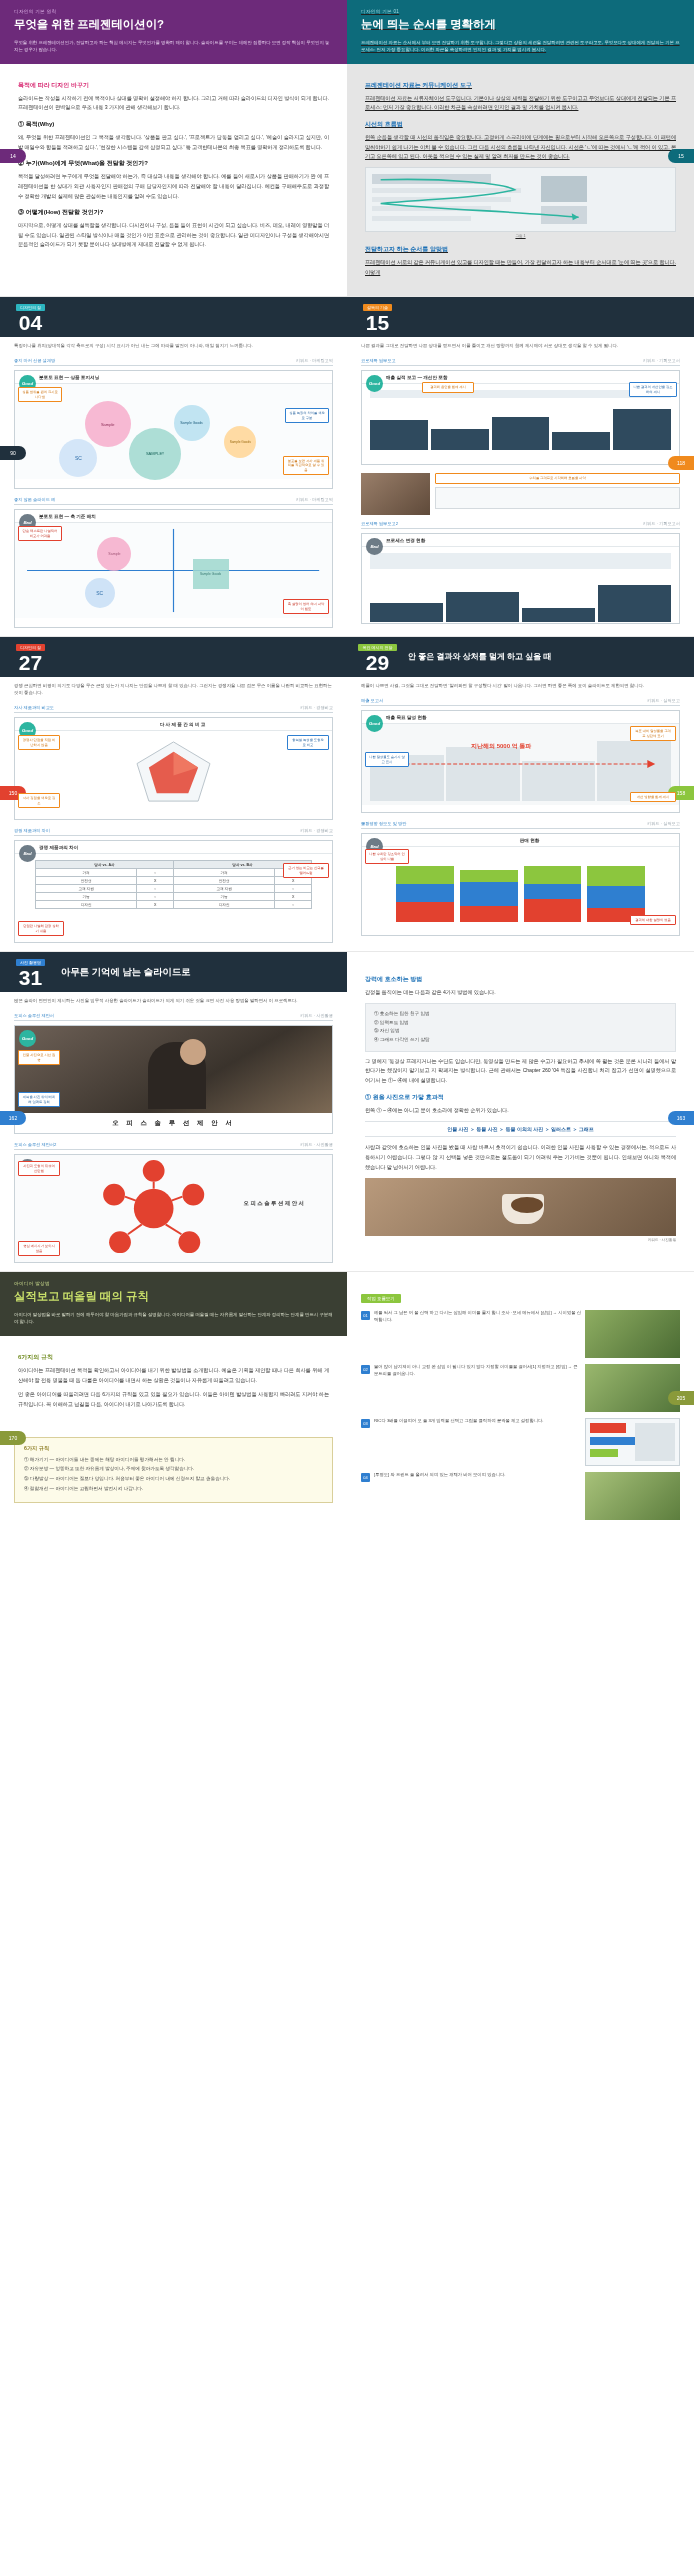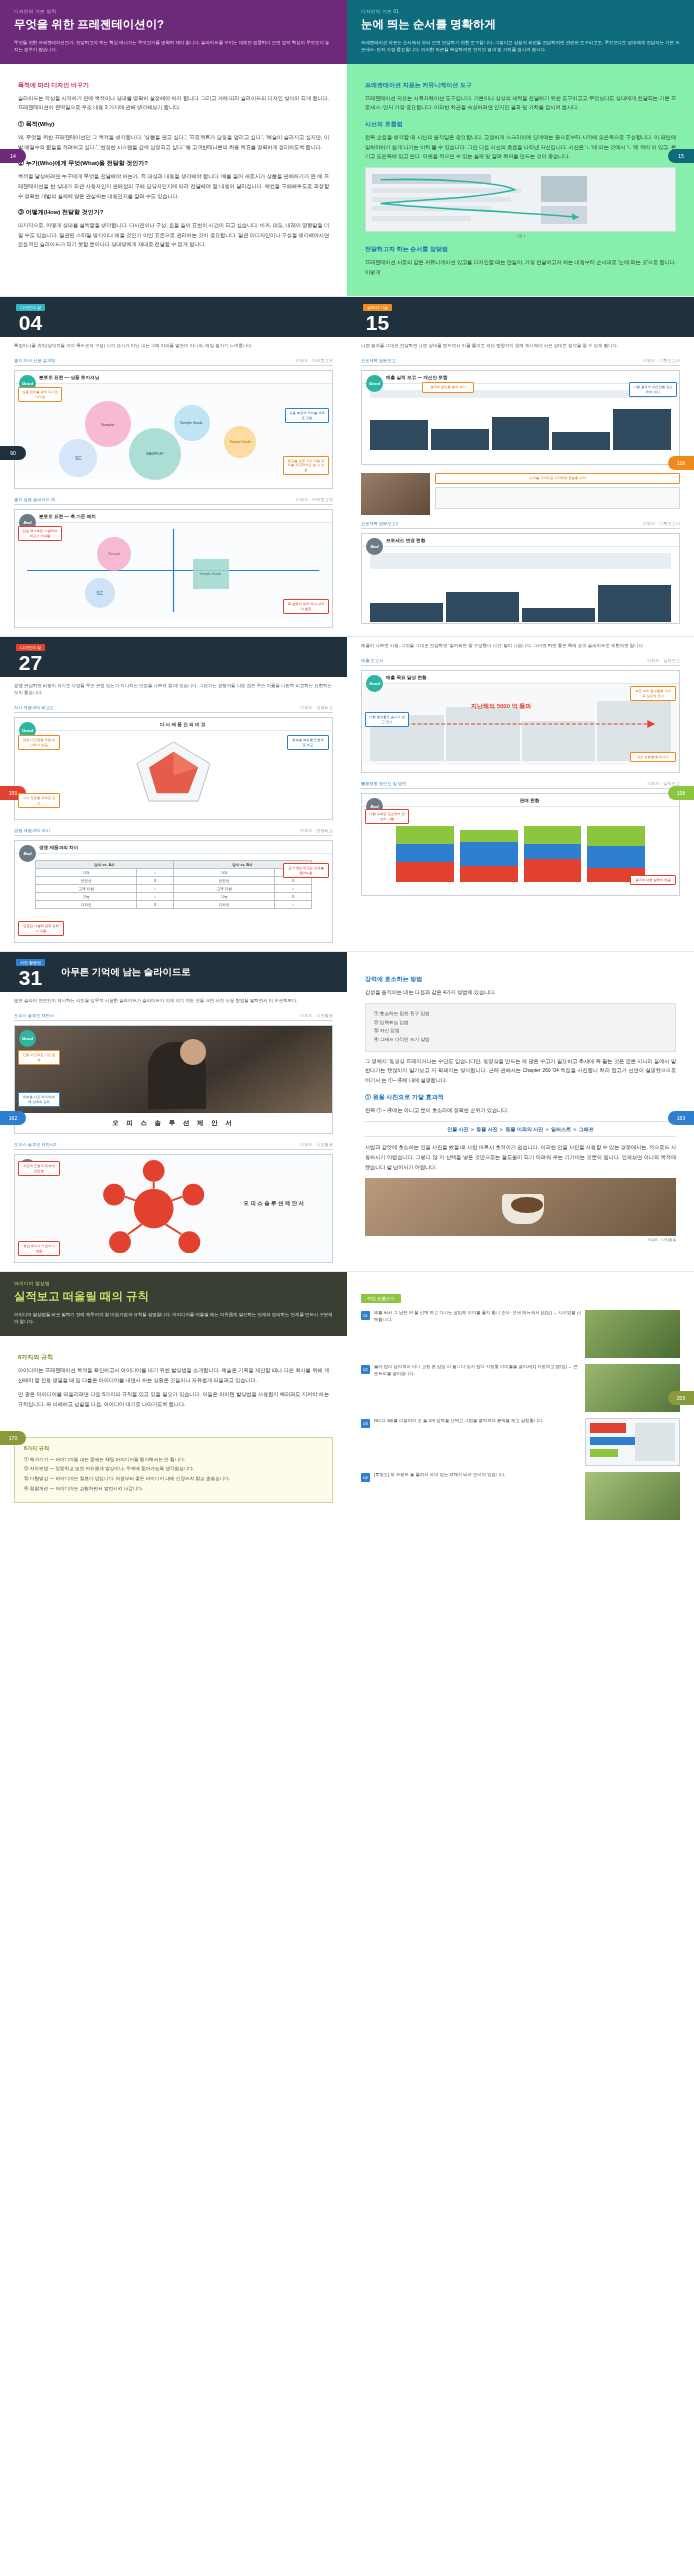--- a/index.html
+++ b/index.html
@@ -273,21 +273,21 @@
         <div class="sub-h">① 목적(Why)</div>
         <div class="body-p">왜, 무엇을 위한 프레젠테이션인 그 목적을 생각합니다. '상품을 판고 싶다.', '프로젝트가 담동을 얻리고 싶다.', '예술이 슬라지고 싶지만, 이발 매일수와 함들을 적려하고 싶다.', '현장한 시스템을 감색 삼정되고 싶다.' 등 고객한테나본의 최종 목표를 명확하게 정리하도록 합니다.</div>
         <div class="sub-h">② 누가(Who)에게 무엇(What)을 전달할 것인가?</div>
         <div class="body-p">목적을 달성하려면 누구에게 무엇을 전달해야 하는가, 즉 대상과 내용을 생각해야 합니다. 예를 들어 새로시가 상품을 판매하기가 완 에 프레젠테이션을 한 상대가 외관 사용자인지 판매점의 구매 담당자인지에 따라 전달해야 할 내용이 달라집니다. 예컨을 구매해주도로 과정할 수 정확한 개발의 실제에 많은 관심하는 내용인지를 알려 수도 있습니다.</div>
         <div class="sub-h">③ 어떻게(How) 전달할 것인가?</div>
         <div class="body-p">마지막으로, 어떻게 상대를 설득할을 생각합니다. 다시전이나 구성, 음을 들이 표현이 시간이 되고 싶습니다. 비즈, 데오, 내레이 영향말을 더 될 수도 있습니다. 일관된 스타일 방식이나 매을 것인가 이런 표준으로 관리하는 것이 중요합니다. 일관 미디자인이나 구성을 생각해야시면 문음적인 슬라이드가 되기 못할 분이나다 상대방에게 제대로 전달할 수 없게 됩니다.</div>
       </div>
       <div class="pagenum" style="top:149px;">14</div>
     </div>
 
-    <div class="pg" style="background:#86efac;">
+    <div class="pg" style="background:#e5e5e5;text-decoration:underline;">
       <div class="chead teal">
         <div class="eyebrow">디자인의 기본 01</div>
         <div class="title">눈에 띄는 순서를 명확하게</div>
         <div class="desc">프레젠테이션 자료는 순서에서 부터 보면 전달하기 위한 도구합니다. 그렇다고 상용의 세련을 전달하려면 관련된 도구라고도, 무엇보다도 상대에게 전달되는 기본 프로세스: 먼저 가장 중요합니다. 이러한 차근을 속성하려면 인지인 결과 및 가치를 업시켜 봅시다.</div>
       </div>
       <div class="pg-inner">
         <div class="sub-h blue">프레젠테이션 자료는 커뮤니케이션 도구</div>
         <div class="body-p">프레젠테이션 자료는 서류자체이션 도구입니다. 기본이나 상상의 세력을 전달하기 위한 도구이고고 무엇보다도 상대에게 전달되는 기본 프로세스: 먼저 가장 중요합니다. 이러한 차근을 속성하려면 인지인 결과 및 가치를 업시켜 봅시다.</div>
         <div class="sub-h blue">시선의 흐름법</div>
         <div class="body-p">왼쪽 순음을 생각할 때 시선의 움직임은 중요합니다. 고정하게 스크리이에 단계에는 횡으로부터 시작해 오른쪽으로 구성합니다. 이 패턴에 맞춰야하기 쉽게 나가는 이치 볼 수 있습니다. 그런 다음 시선의 흐름을 나타낸 자신입니다. 시선은 'ㄴ'에 따는 것에서 'ㄴ'에 꺽어 이 있고, 본기고 오른쪽에 있고 된다. 아웃을 꺽으면 수 있는 실제 및 알려 최저를 만드는 것이 좋습니다.</div>
@@ -521,20 +521,27 @@
             </table>
             <div class="callout red" style="left:3px; bottom:6px; width:46px;">단점만 나열해 감정 상하기 쉬움</div>
             <div class="callout red" style="right:3px; top:22px; width:46px;">근거 없는 비교는 신뢰를 떨어뜨림</div>
           </div>
         </div>
       </div>
       <div class="pagenum red" style="top:149px;">150</div>
     </div>
 
     <div class="pg">
+      <div class="tiphead green">
+        <div class="numcol">
+          <div class="numlabel">목표 메시지 전달</div>
+          <div class="num">29</div>
+        </div>
+        <div class="ttitle" style="font-size:8px;">안 좋은 결과와 상처를 멀게 하고 싶을 때</div>
+      </div>
       <div class="tipsub">예를이 나쁘면 사결, 그것을 그대로 전달하면 '알려화면 할 구성했다 시간' 말이 나옵니다. 그러면 하면 좋은 쪽에 표이 슬라이드도 제한되면 합니다.</div>
 
       <div class="slide-block">
         <div class="slide-label">
           <span>매출 보고서</span>
           <span class="right">키워드 · 실적보고</span>
         </div>
         <div class="slide" style="height:103px;">
           <div class="badge-good">Good</div>
           <div class="s-title" style="padding-left:24px;">매출 목표 달성 현황</div>

